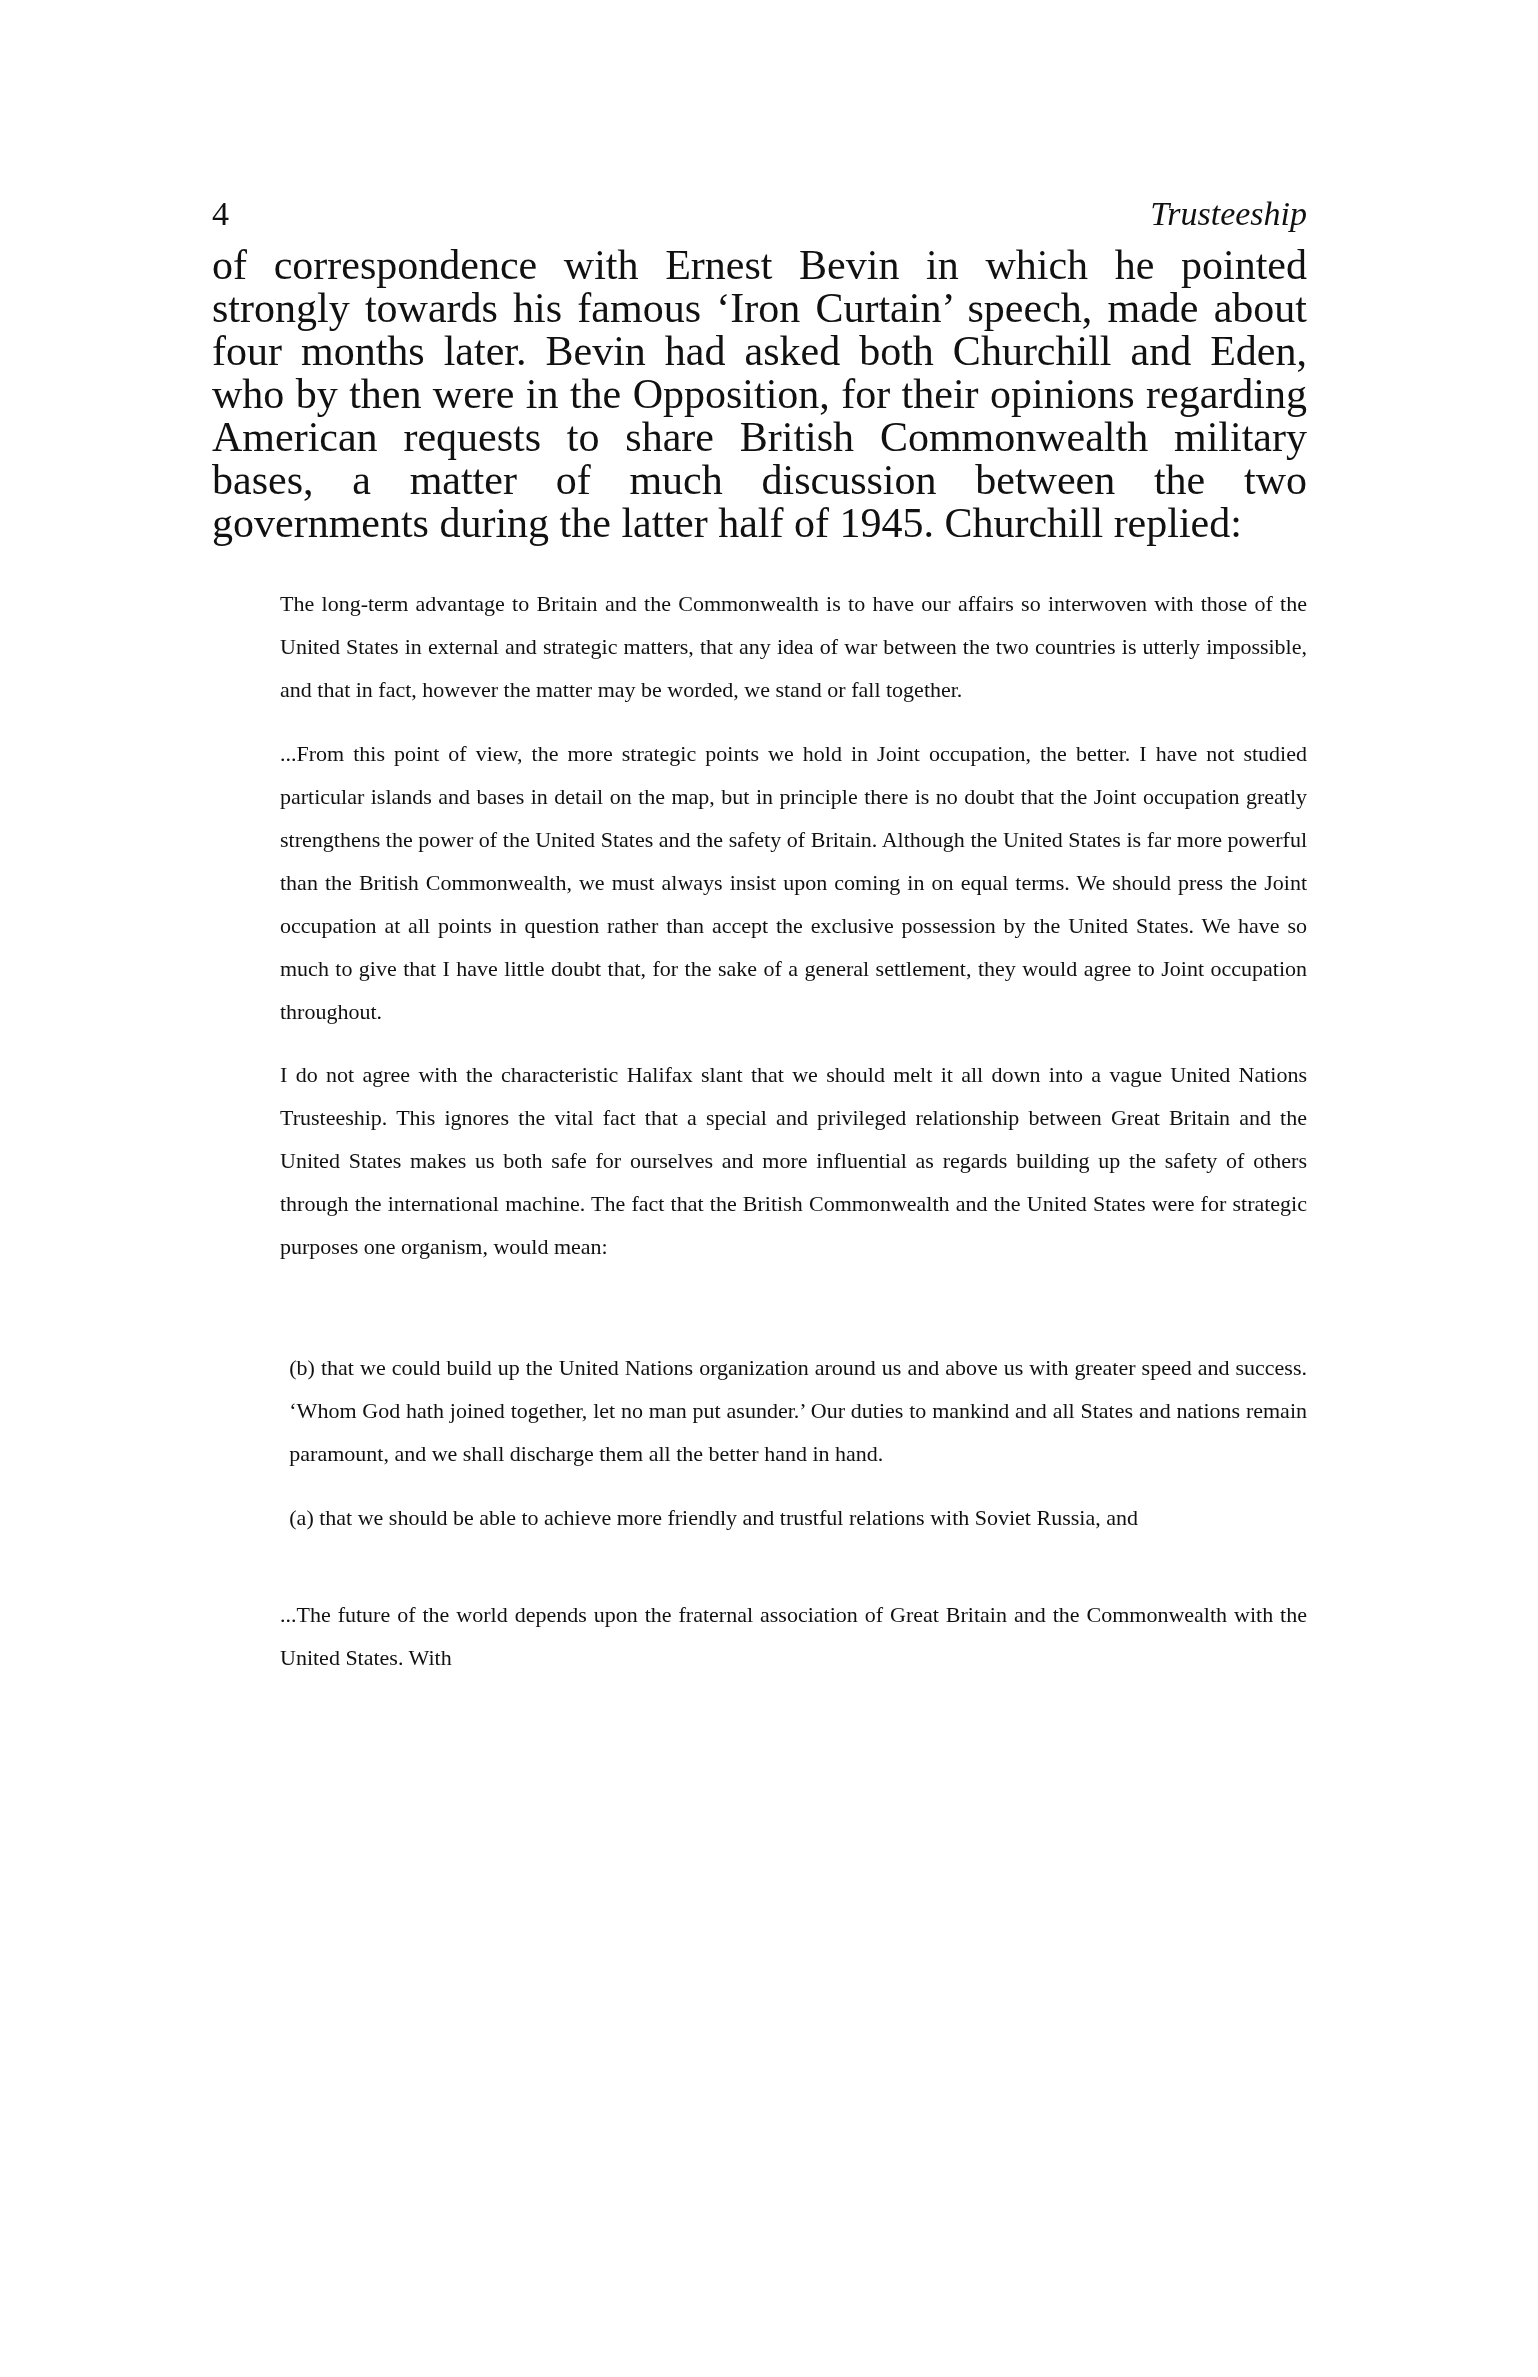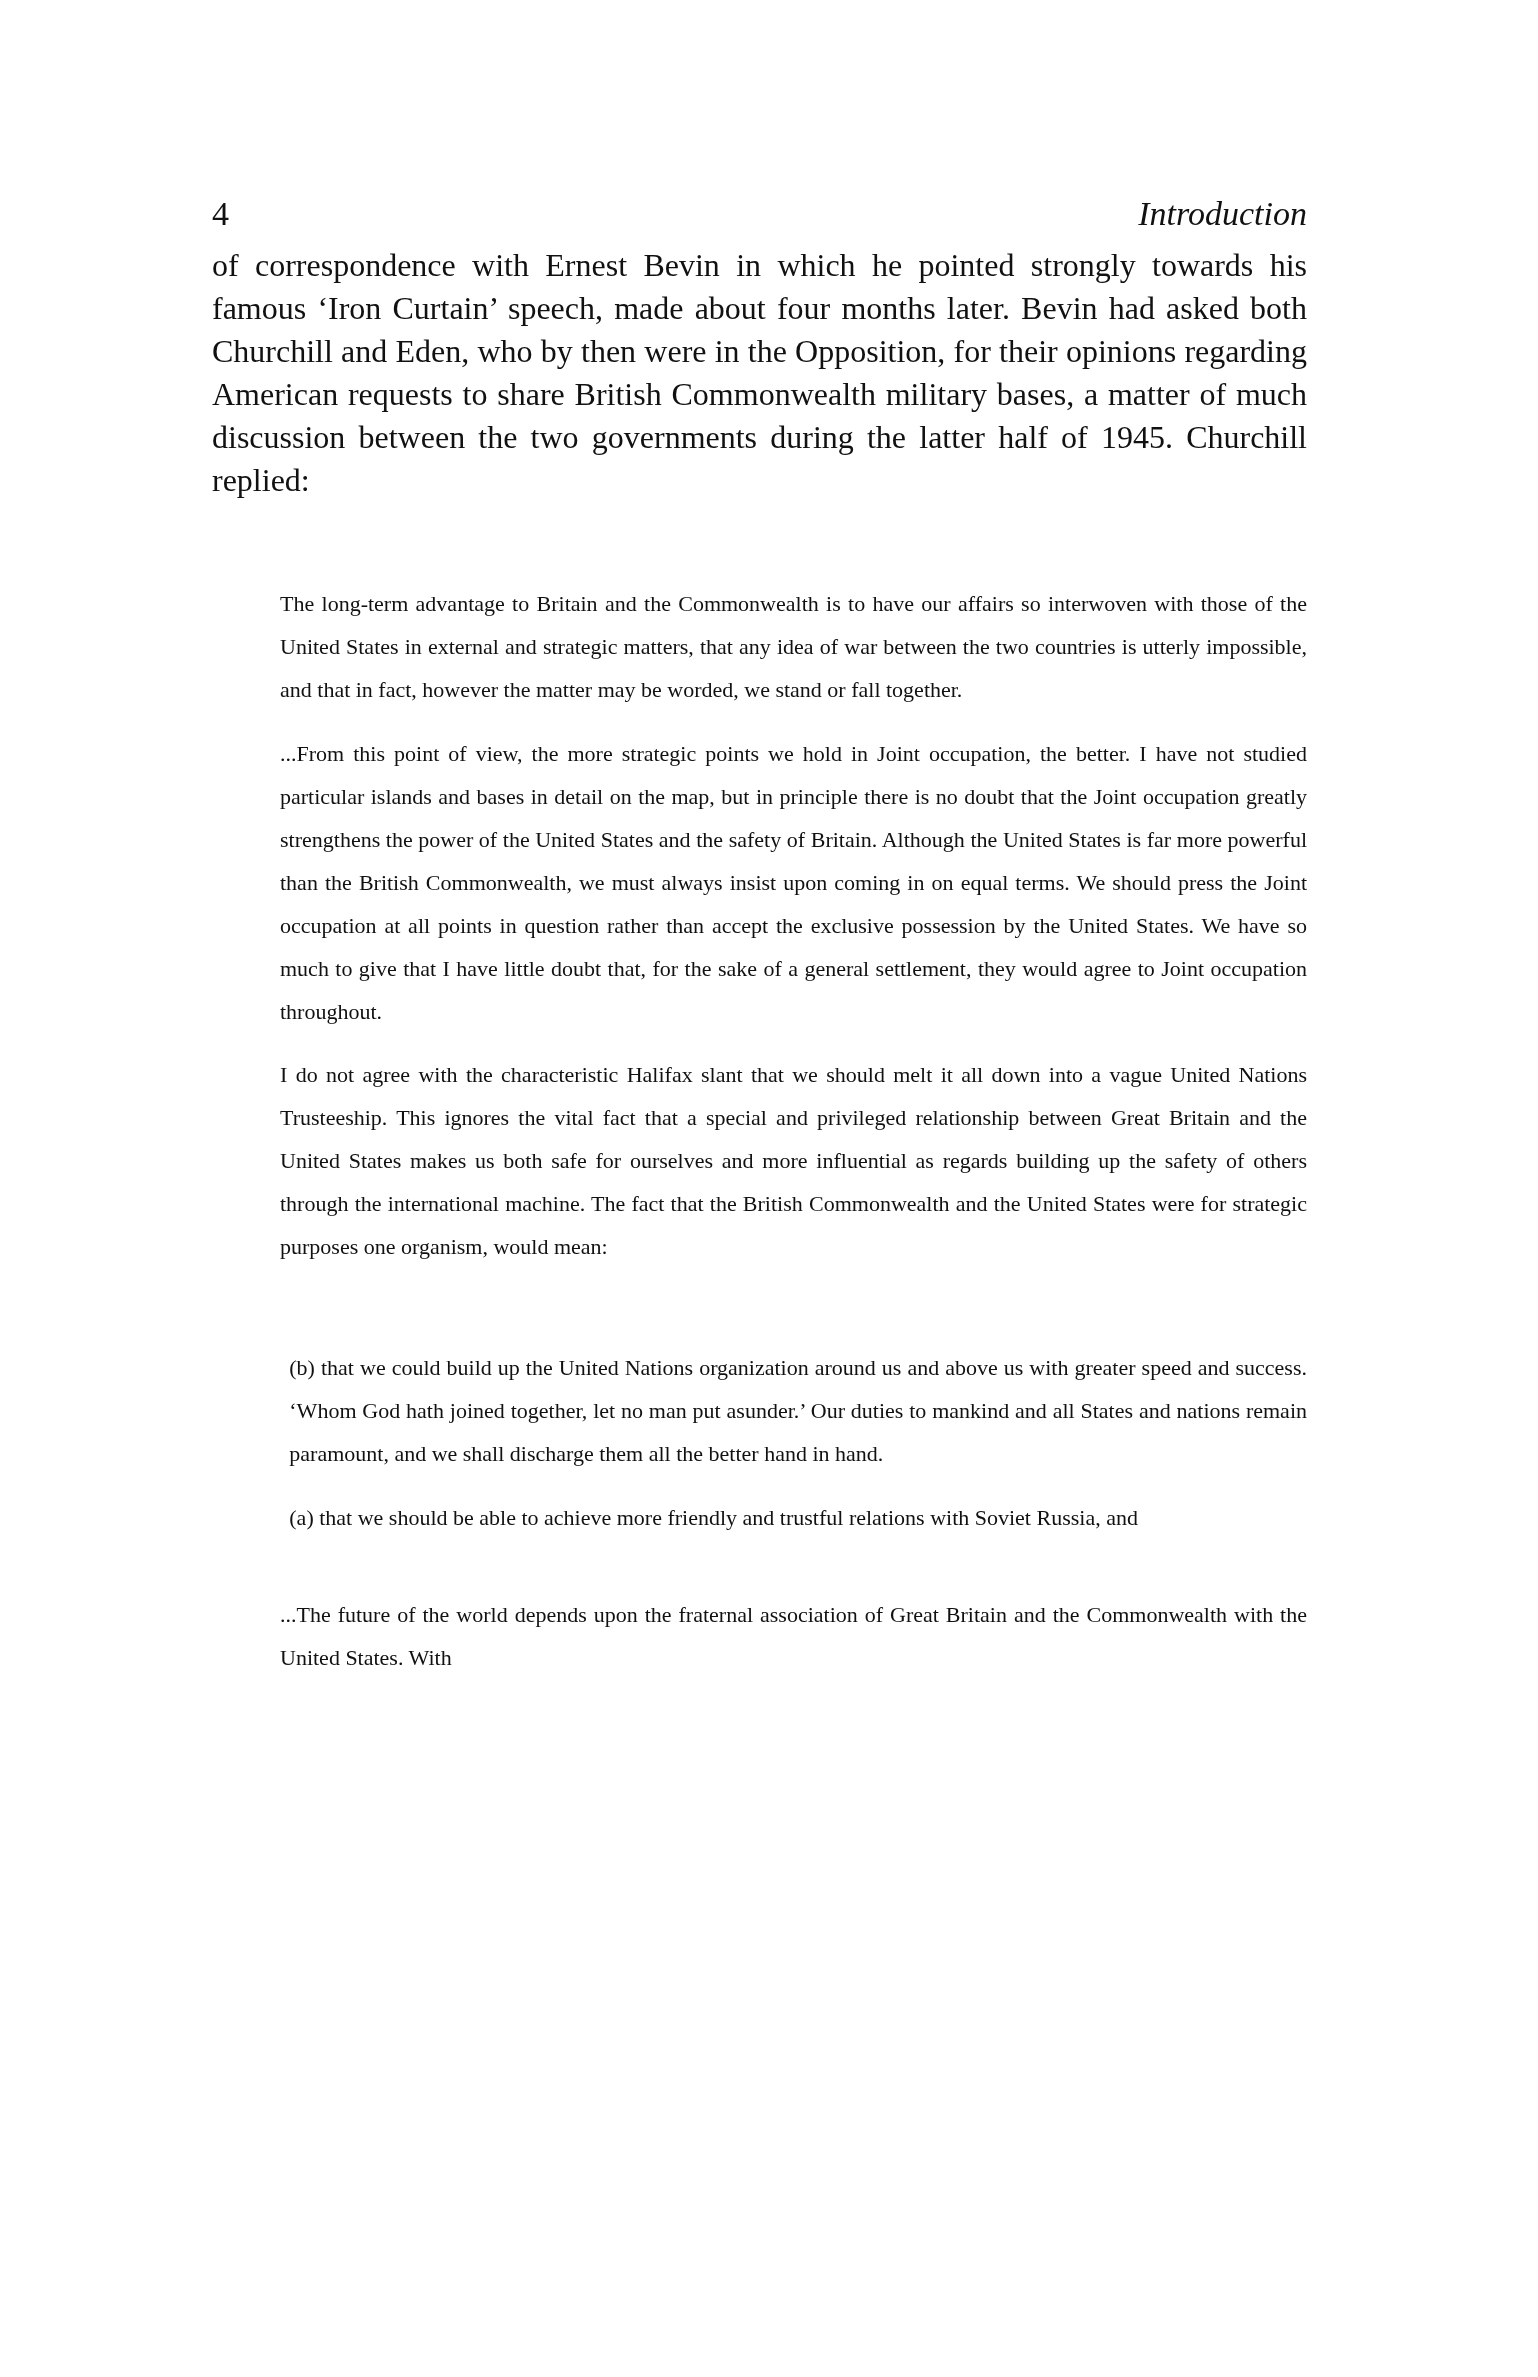--- a/index.html
+++ b/index.html
@@ -42,21 +42,21 @@
       top: 0;
       font-size: 34px;
       line-height: 45px;
       font-style: italic;
     }
     .body-text {
       position: absolute;
       left: 212px;
       top: 244px;
       width: 1095px;
-      font-size: 32px;
+      font-size: 42px;
       line-height: 43px;
       text-align: justify;
       margin: 0;
     }
     .body-text p {
       margin: 0;
     }
     .extract {
       position: absolute;
       left: 280px;
@@ -79,21 +79,21 @@
       margin-bottom: 78px;
     }
   </style>
 </head>
 <body>
 
 <div class="page">
 
   <div class="running-head">
     <span class="folio">4</span>
-    <span class="running-title">Introduction</span>
+    <span class="running-title">Trusteeship</span>
   </div>
 
   <div class="body-text">
     <p>of correspondence with Ernest Bevin in which he pointed strongly towards his famous ‘Iron Curtain’ speech, made about four months later. Bevin had asked both Churchill and Eden, who by then were in the Opposition, for their opinions regarding American requests to share British Commonwealth military bases, a matter of much discussion between the two governments during the latter half of 1945. Churchill replied:</p>
   </div>
 
   <div class="extract">
     <p>The long-term advantage to Britain and the Commonwealth is to have our affairs so interwoven with those of the United States in external and strategic matters, that any idea of war between the two countries is utterly impossible, and that in fact, however the matter may be worded, we stand or fall together.</p>
     <p>...From this point of view, the more strategic points we hold in Joint occupation, the better. I have not studied particular islands and bases in detail on the map, but in principle there is no doubt that the Joint occupation greatly strengthens the power of the United States and the safety of Britain. Although the United States is far more powerful than the British Commonwealth, we must always insist upon coming in on equal terms. We should press the Joint occupation at all points in question rather than accept the exclusive possession by the United States. We have so much to give that I have little doubt that, for the sake of a general settlement, they would agree to Joint occupation throughout.</p>
     <p class="before-list">I do not agree with the characteristic Halifax slant that we should melt it all down into a vague United Nations Trusteeship. This ignores the vital fact that a special and privileged relationship between Great Britain and the United States makes us both safe for ourselves and more influential as regards building up the safety of others through the international machine. The fact that the British Commonwealth and the United States were for strategic purposes one organism, would mean:</p>

